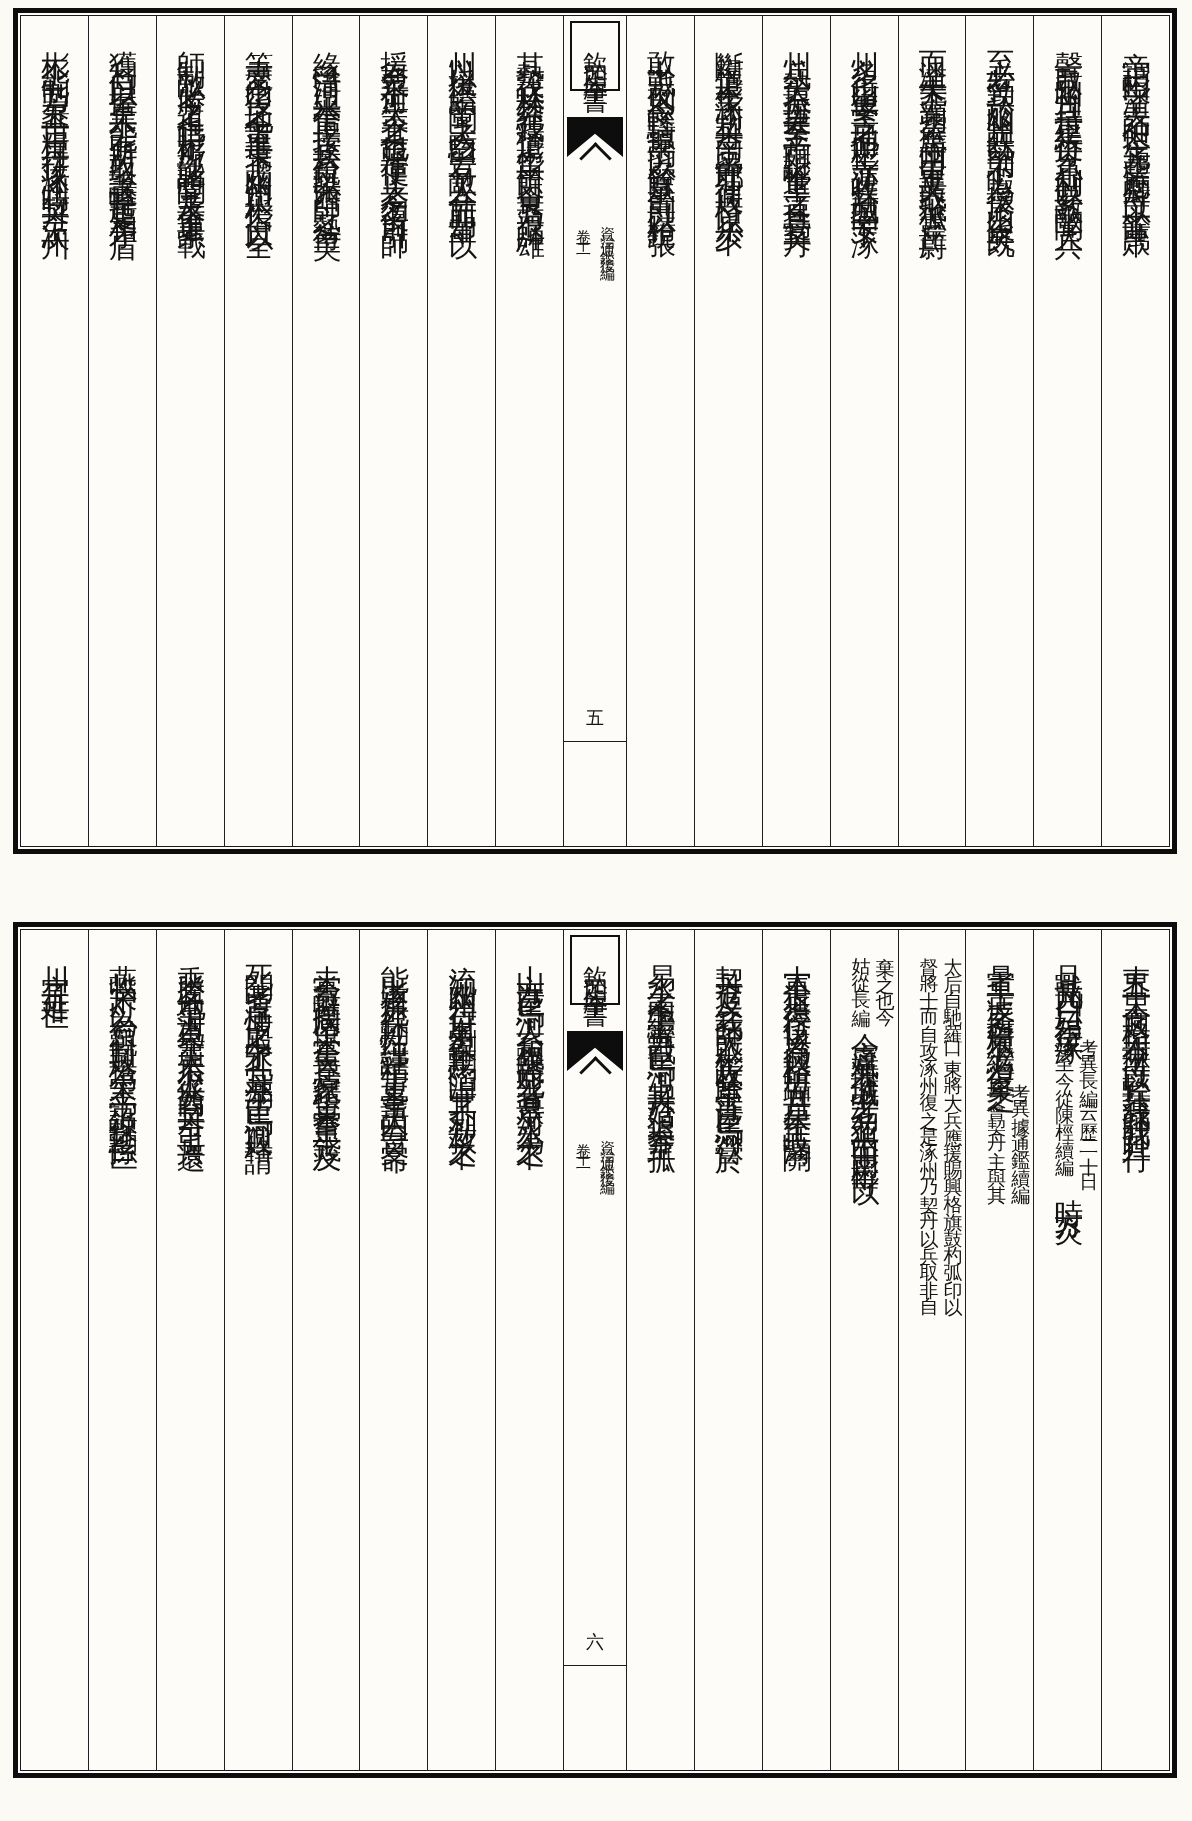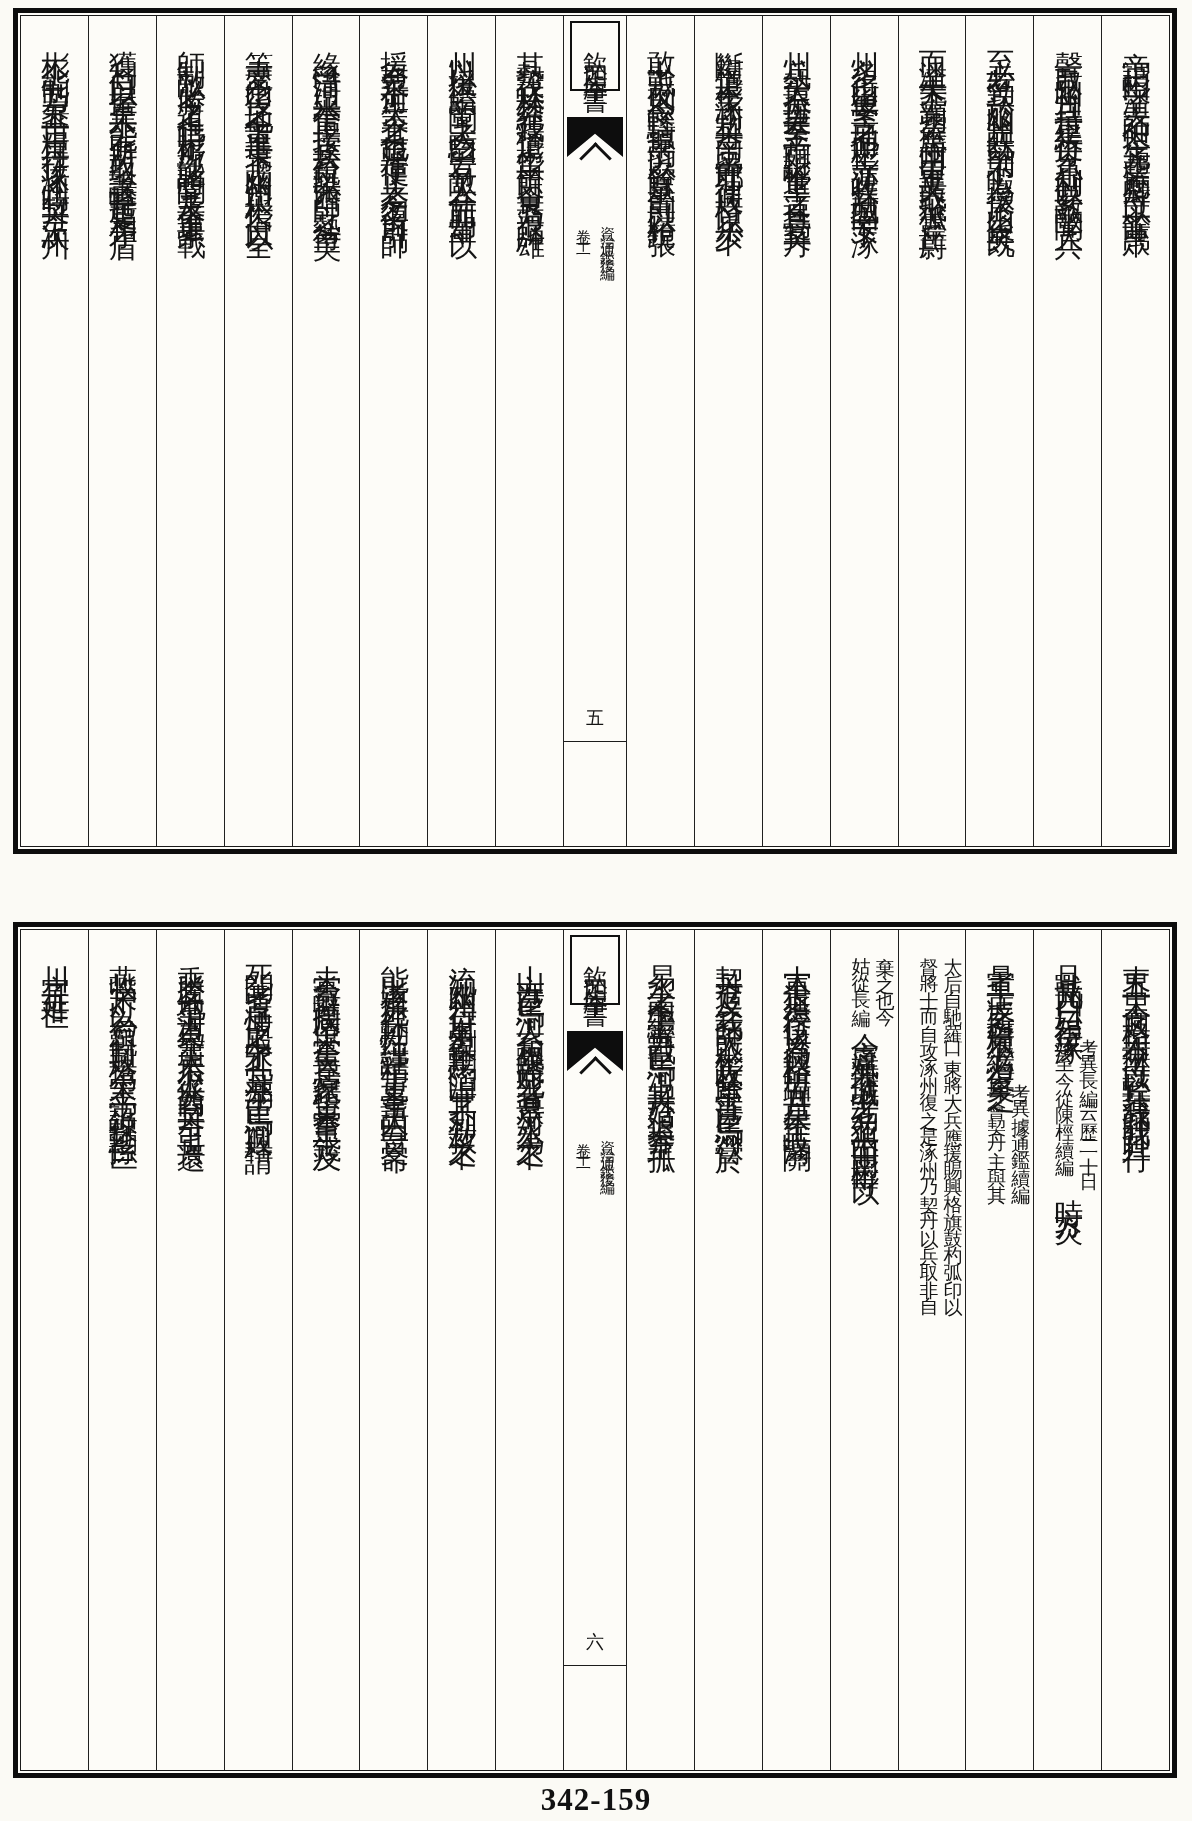--- a/index.html
+++ b/index.html
@@ -169,14 +169,13 @@
       <div class="col"><span>流知幽州行府事劉保勳馬陷淖中其子利涉救之不</span></div>
       <div class="col"><span>能出遂俱死保勳性純謹精于吏事嘗語人曰吾受命</span></div>
       <div class="col"><span>未嘗辭避接同僚未嘗失意居家積貲未嘗至千錢及</span></div>
       <div class="col"><span>死聞者皆痛惜之殿中丞孔宜亦溺于巨馬河興格請</span></div>
       <div class="col"><span>乘勝畧地至河為界蕭太后不從癸酉契丹主引兵還</span></div>
       <div class="col"><span>燕收宋尸以為京觀封興格為宋王帝詔錄保勳孫巨</span></div>
       <div class="col"><span>川宜子延世</span></div>
     </div>
   </div>
 
-  <div class="page-num">342-159</div>
 </div>
 
 </body></html>

